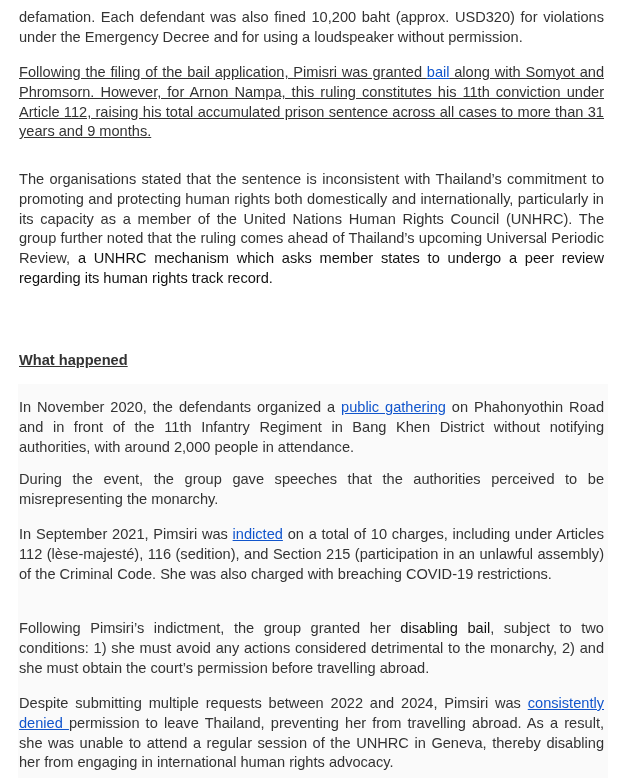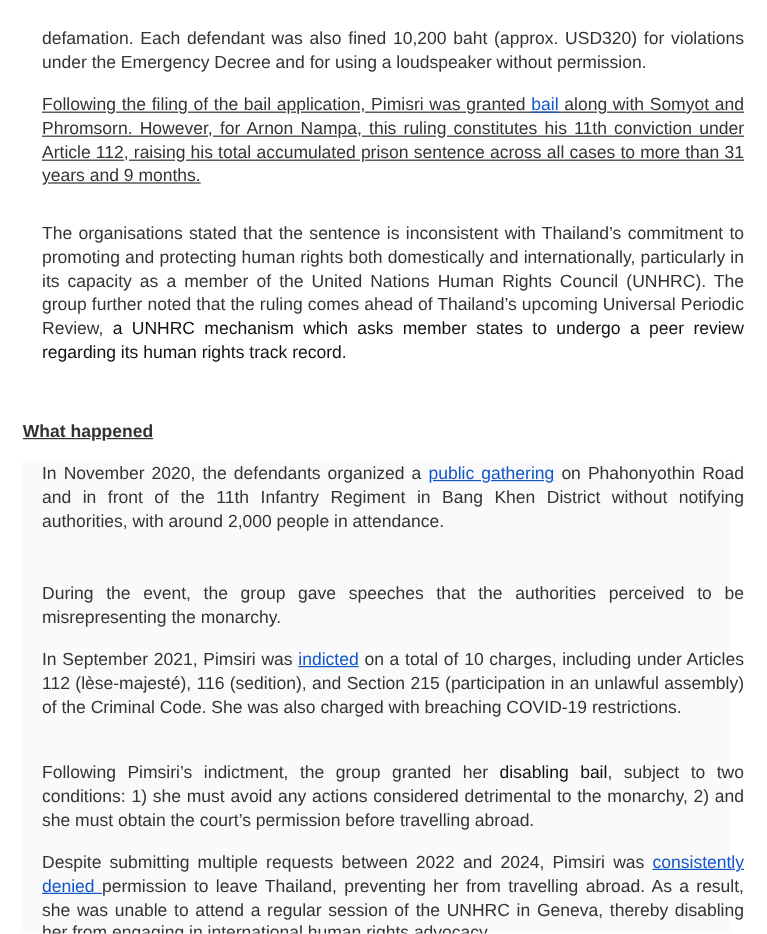--- a/index.html
+++ b/index.html
@@ -17,41 +17,41 @@
       line-height: 19.8px;
       color: #333333;
     }
     .doc {
       position: absolute;
       left: 19px;
       top: 0;
       width: 585px;
     }
     p {
-      margin: 16px;
+      margin: 0;
       text-align: justify;
     }
     .p1 { position: absolute; top: 8px; left: 0; width: 585px; }
     .p2 { position: absolute; top: 63px; left: 0; width: 585px; text-decoration: underline; }
     .p3 { position: absolute; top: 170px; left: 0; width: 585px; }
     .heading {
       position: absolute; top: 351px; left: 0; width: 585px;
       font-weight: bold;
       color: #333333;
       text-decoration: underline;
     }
     .tint {
       position: absolute;
       left: 18px;
       top: 384px;
       width: 590px;
       height: 394px;
       background: #fafafa;
     }
-    .p4 { position: absolute; top: 370px; left: 0; width: 585px; }
+    .p4 { position: absolute; top: 398px; left: 0; width: 585px; }
     .p5 { position: absolute; top: 470px; left: 0; width: 585px; }
     .p6 { position: absolute; top: 525px; left: 0; width: 585px; }
     .p7 { position: absolute; top: 619px; left: 0; width: 585px; }
     .p8 { position: absolute; top: 694px; left: 0; width: 585px; }
     a.link {
       color: #1155cc;
       text-decoration: underline;
     }
     .strong-dark {
       color: #111111;

